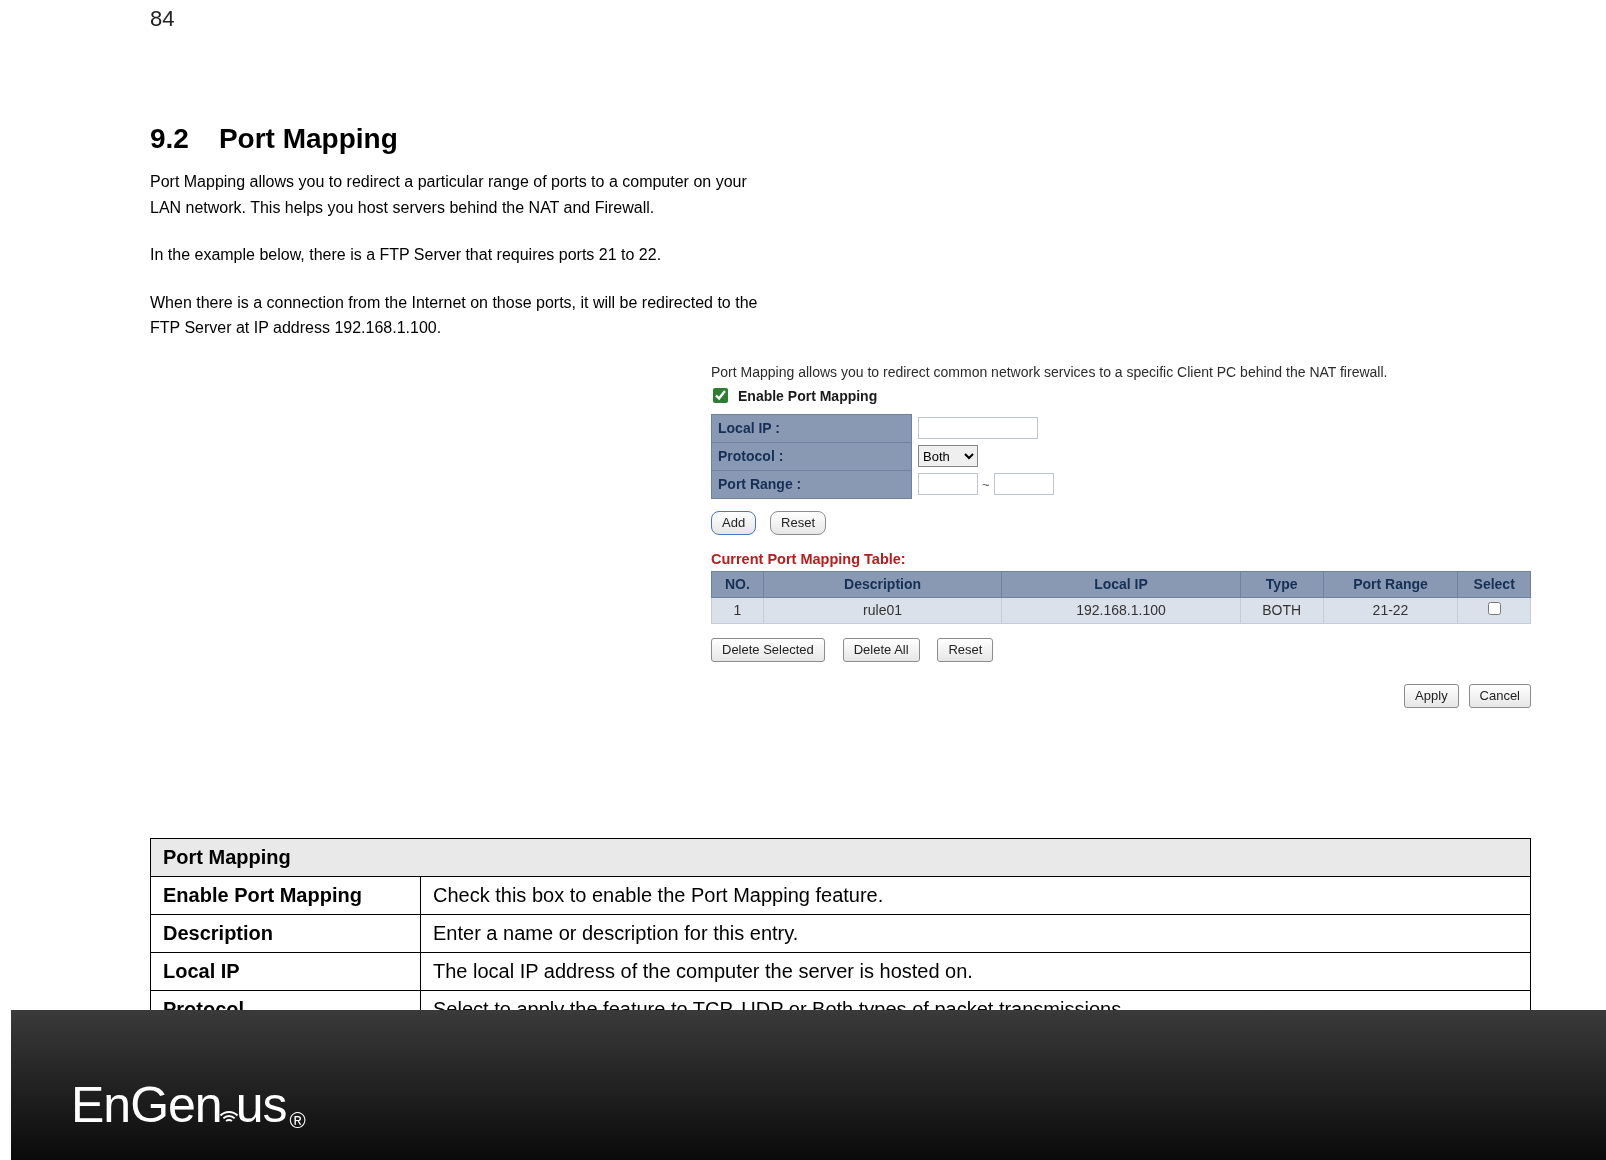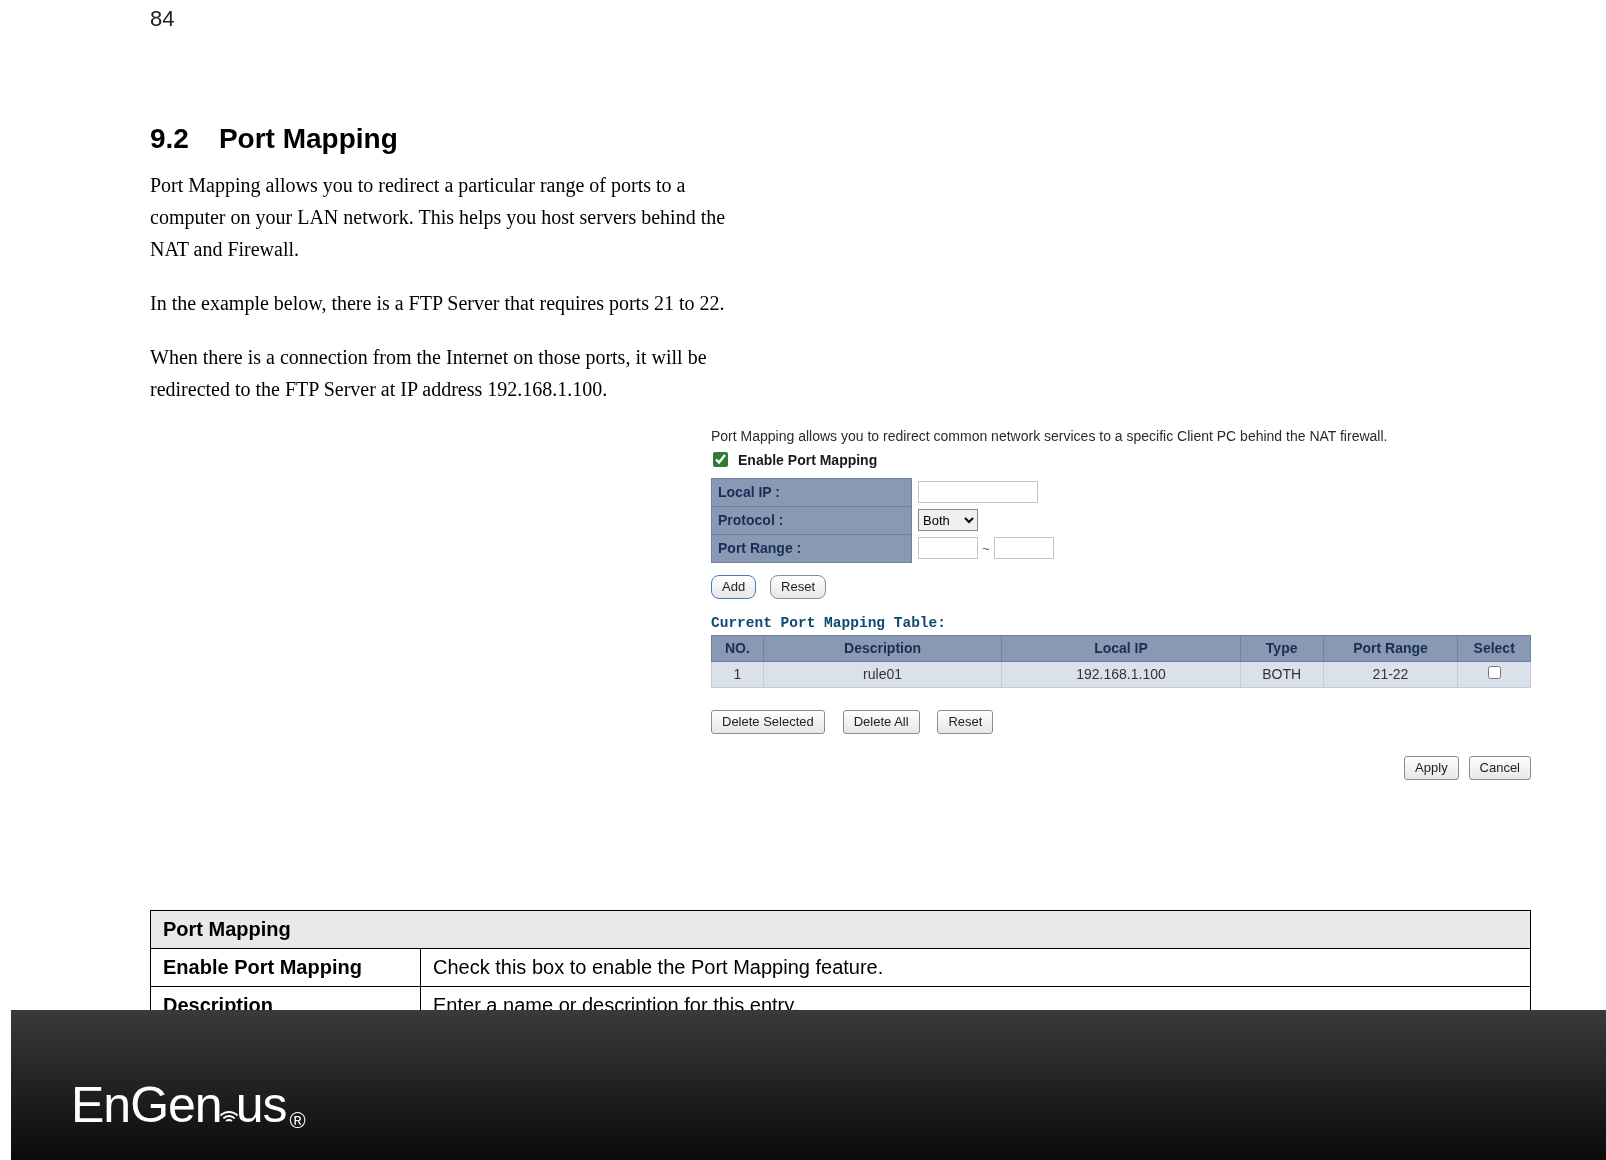--- a/index.html
+++ b/index.html
@@ -2,54 +2,54 @@
 <html><head>
 <meta charset="utf-8">
 <style>
   * { box-sizing: border-box; margin: 0; padding: 0; }
   html, body { width: 1606px; height: 1160px; font-family: 'Segoe UI', Tahoma, sans-serif; color: #000; background: #fff; }
   .page { position: relative; width: 1606px; height: 1160px; }
   .page-num { position: absolute; left: 150px; top: 6px; font-size: 22px; color: #222; }
   .content { position: absolute; left: 150px; top: 95px; right: 75px; }
   .heading { font-size: 28px; font-weight: 700; margin-bottom: 14px; margin-top: 28px; }
   .heading .num { margin-right: 30px; }
-  .left-col { float: left; width: 610px; font-size: 20px; line-height: 1.6; font-family: Liberation Serif, serif; }
+  .left-col { float: left; width: 610px; font-size: 16px; line-height: 1.6; }
   .left-col p { margin-bottom: 22px; }
   .right-col { float: right; width: 820px; font-size: 14px; color: #333; font-family: Tahoma, Verdana, sans-serif; }
 
   .ui-desc { font-size: 14px; color: #2b2b2b; line-height: 1.35; }
   .enable-row { margin: 6px 0 10px 2px; font-size: 14px; font-weight: 700; color: #1a1a1a; display: flex; align-items: center; }
   .enable-row input { width: 15px; height: 15px; margin-right: 10px; accent-color: #2e7d32; }
 
   .form-table { border-collapse: collapse; width: 440px; font-size: 14px; }
   .form-table td { padding: 2px 6px; height: 28px; vertical-align: middle; }
   .form-table .lbl { width: 200px; background: #8a99b3; color: #163055; font-weight: 700; border: 1px solid #6f829e; }
   .form-table .val input[type=text] { width: 120px; height: 22px; border: 1px solid #bfc6d0; font-size: 13px; padding: 1px 3px; }
   .form-table .val.small input[type=text] { width: 60px; }
   .form-table select { width: 60px; height: 22px; border: 1px solid #888; background: #efefef; font-size: 13px; }
   .tilde { margin: 0 4px; color: #555; font-size: 13px; }
 
   .btn-row { margin: 12px 0 16px 0; }
   button.ui { background: linear-gradient(#fff,#e6e6e6); border: 1px solid #8c8c8c; border-radius: 3px; font-size: 13px; padding: 2px 10px; height: 24px; cursor: pointer; color: #222; font-family: inherit; }
   button.ui.primary { border-color: #4a74c9; }
   .btn-row button { margin-right: 10px; border-radius: 8px; }
 
-  .table-title { font-weight: 700; font-size: 14.5px; margin-bottom: 4px; color: #0c4a6e; font-family: Liberation Mono, monospace; }
+  .table-title { font-weight: 700; font-size: 14.5px; margin-bottom: 4px; color: #b91c1c; }
   .map-table { border-collapse: collapse; width: 100%; font-size: 14px; }
   .map-table th { background: #8a99b3; color: #163055; font-weight: 700; border: 1px solid #6f829e; padding: 4px 6px; height: 26px; }
   .map-table td { background: #dbe1ea; border: 1px solid #c3ccda; padding: 4px 6px; text-align: center; color: #333; height: 26px; }
   .map-table th.no { width: 50px; }
   .map-table th.desc { width: 230px; }
   .map-table th.ip { width: 230px; }
   .map-table th.typ { width: 80px; }
   .map-table th.rng { width: 130px; }
   .map-table th.sel { width: 70px; }
   .map-table input[type=checkbox] { width: 13px; height: 13px; }
 
-  .action-row { margin-top: 22px; }
+  .action-row { margin-top: 14px; }
   .action-row button { margin-right: 14px; }
   .apply-row { text-align: right; margin-top: 22px; }
   .apply-row button { margin-left: 6px; }
 
   
   .def-wrap { clear: both; padding-top: 130px; }
   .def-table { border-collapse: collapse; width: 100%; font-size: 20px; }
   .def-table th, .def-table td { border: 1px solid #000; padding: 6px 12px; text-align: left; vertical-align: middle; height: 38px; }
   .def-table .hdr { background: #e9e9e9; font-weight: 700; }
   .def-table .k { font-weight: 700; width: 270px; }

